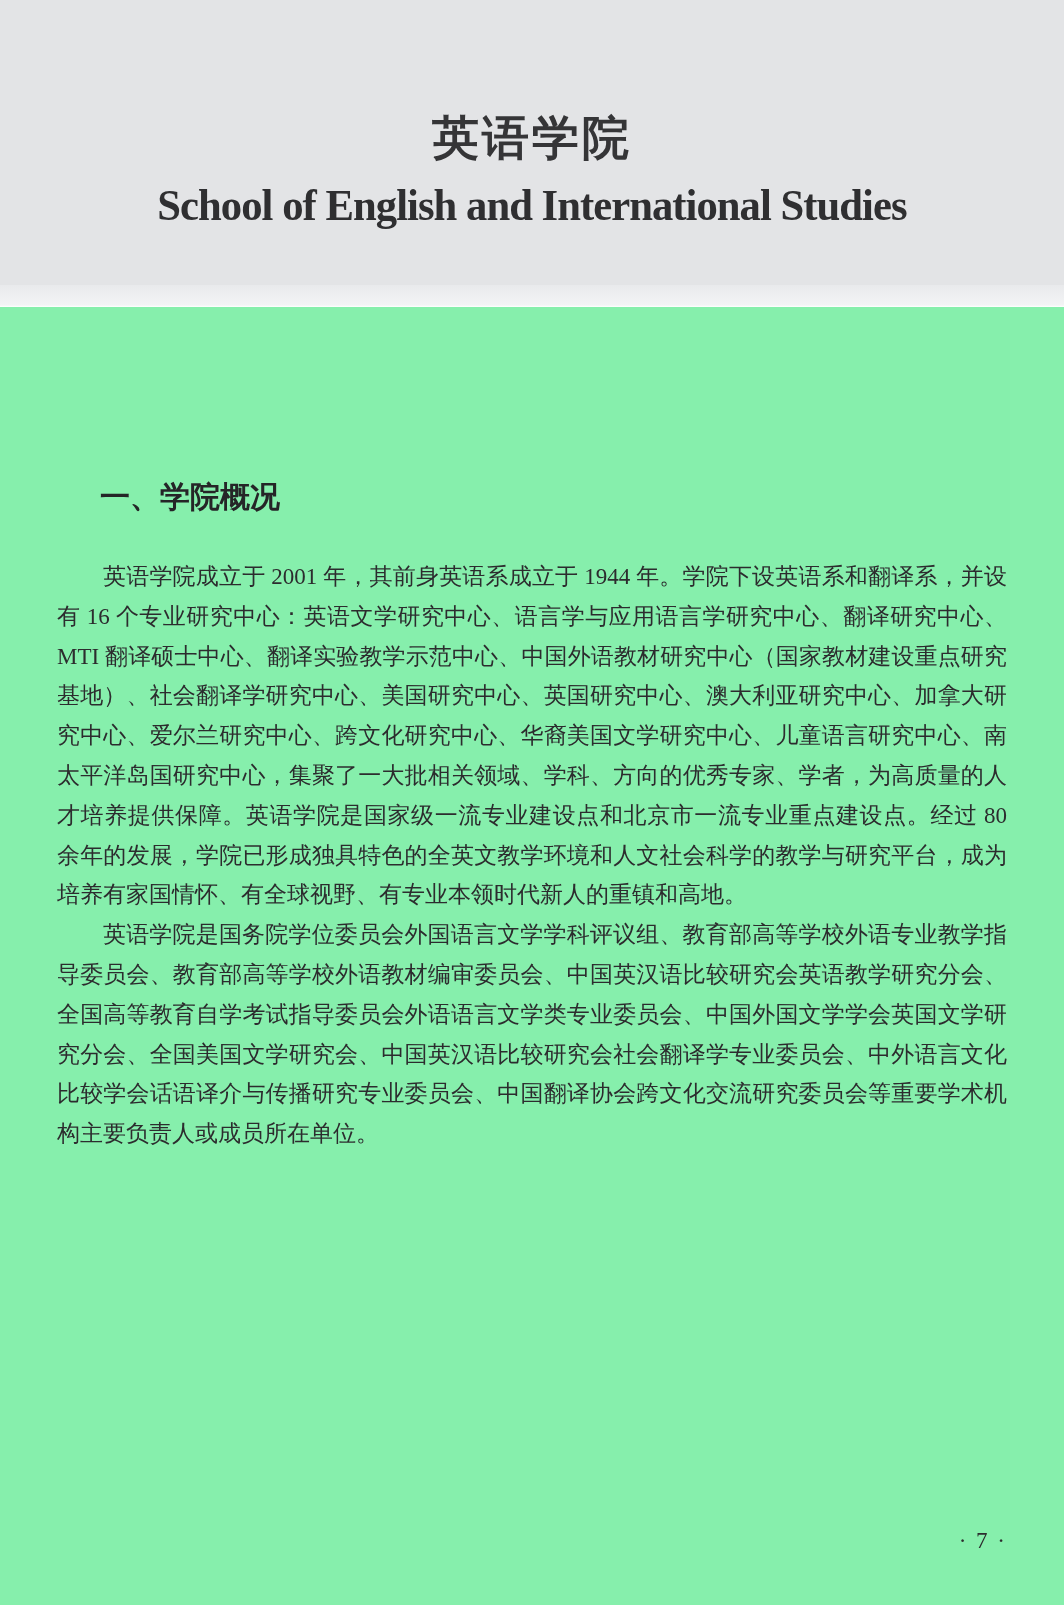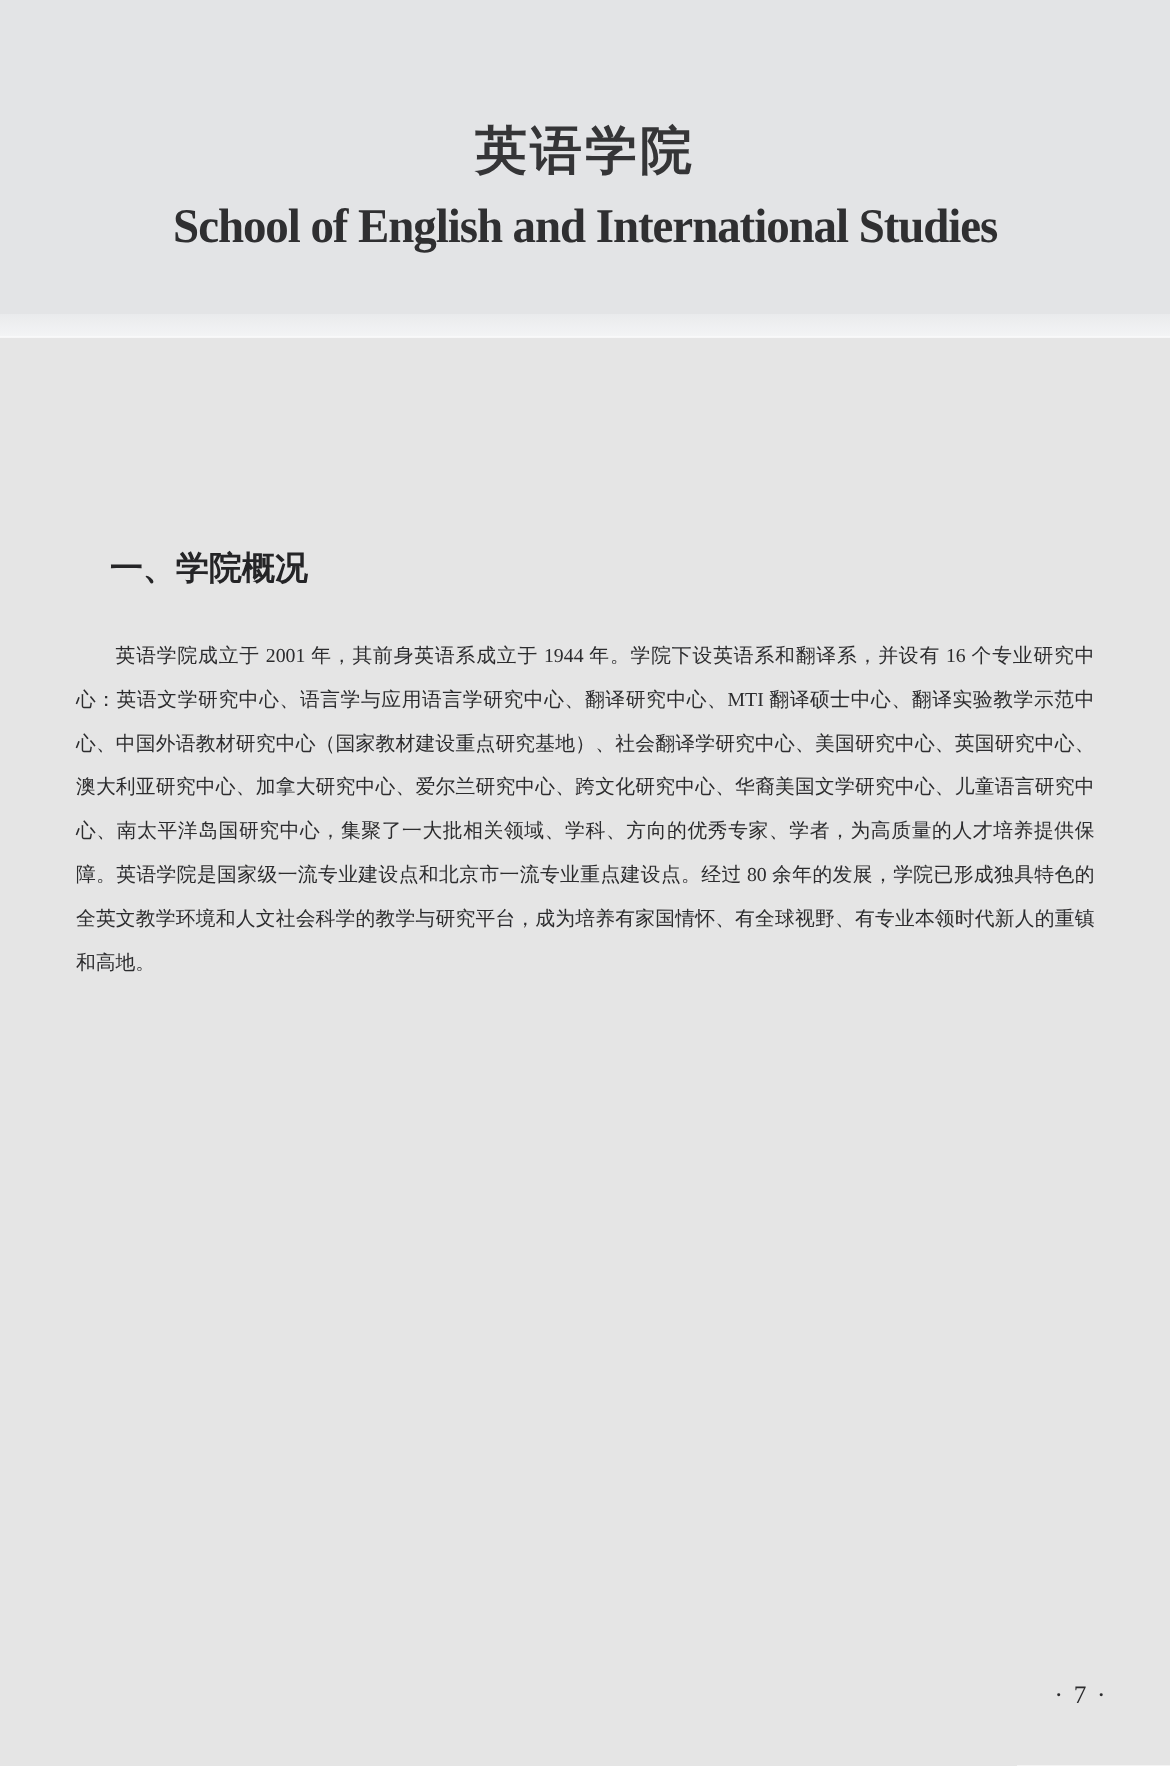--- a/index.html
+++ b/index.html
@@ -4,21 +4,21 @@
 <style>
   html, body {
     margin: 0;
     padding: 0;
     background: #ffffff;
   }
   .page {
     position: relative;
     width: 1064px;
     height: 1605px;
-    background: #e5e5e5;
+    background: #86efac;
     overflow: hidden;
     font-family: "Liberation Serif", "DejaVu Serif", serif;
   }
   
   .header-band {
     position: absolute;
     top: 0; left: 0; right: 0;
     height: 307px;
     background: linear-gradient(#e3e4e6 0px, #e3e4e6 285px, #e9eaec 285px, #f3f4f5 305px, #ffffff 307px);
     text-align: center;
@@ -38,35 +38,35 @@
     line-height: 52px;
     font-weight: 700;
     letter-spacing: -1px;
     color: #2f2f31;
     transform: scaleX(0.97);
     transform-origin: center;
   }
   
   .content {
     position: absolute;
-    top: 496px;
+    top: 476px;
     left: 57px;
     width: 950px;
   }
   .section-heading {
     margin: 0 0 39px 0;
     padding-left: 43px;
     font-size: 30px;
     line-height: 42px;
     font-weight: 700;
     color: #252527;
   }
   .body-text p {
-    margin: 12px;
-    font-size: 18px;
+    margin: 0;
+    font-size: 23px;
     line-height: 39.8px;
     text-align: justify;
     text-justify: inter-ideograph;
     text-indent: 2em;
     color: #2c2c2e;
   }
   
   .page-number {
     position: absolute;
     top: 1527px;
@@ -85,18 +85,19 @@
   <div class="header-band">
     <h1 class="title-zh">英语学院</h1>
     <h2 class="title-en">School of English and International Studies</h2>
   </div>
 
   <div class="content">
     <h3 class="section-heading">一、学院概况</h3>
 
     <div class="body-text">
       <p>英语学院成立于 2001 年，其前身英语系成立于 1944 年。学院下设英语系和翻译系，并设有 16 个专业研究中心：英语文学研究中心、语言学与应用语言学研究中心、翻译研究中心、MTI 翻译硕士中心、翻译实验教学示范中心、中国外语教材研究中心（国家教材建设重点研究基地）、社会翻译学研究中心、美国研究中心、英国研究中心、澳大利亚研究中心、加拿大研究中心、爱尔兰研究中心、跨文化研究中心、华裔美国文学研究中心、儿童语言研究中心、南太平洋岛国研究中心，集聚了一大批相关领域、学科、方向的优秀专家、学者，为高质量的人才培养提供保障。英语学院是国家级一流专业建设点和北京市一流专业重点建设点。经过 80 余年的发展，学院已形成独具特色的全英文教学环境和人文社会科学的教学与研究平台，成为培养有家国情怀、有全球视野、有专业本领时代新人的重镇和高地。</p>
+      <p>英语学院是国务院学位委员会外国语言文学学科评议组、教育部高等学校外语专业教学指导委员会、教育部高等学校外语教材编审委员会、中国英汉语比较研究会英语教学研究分会、全国高等教育自学考试指导委员会外语语言文学类专业委员会、中国外国文学学会英国文学研究分会、全国美国文学研究会、中国英汉语比较研究会社会翻译学专业委员会、中外语言文化比较学会话语译介与传播研究专业委员会、中国翻译协会跨文化交流研究委员会等重要学术机构主要负责人或成员所在单位。</p>
     </div>
   </div>
 
   <div class="page-number">· 7 ·</div>
 
 </div>
 
 </body></html>

